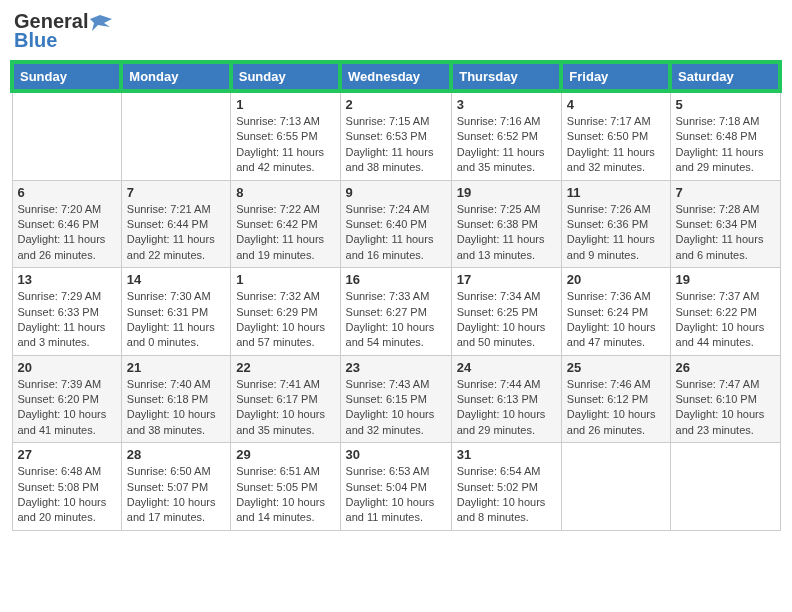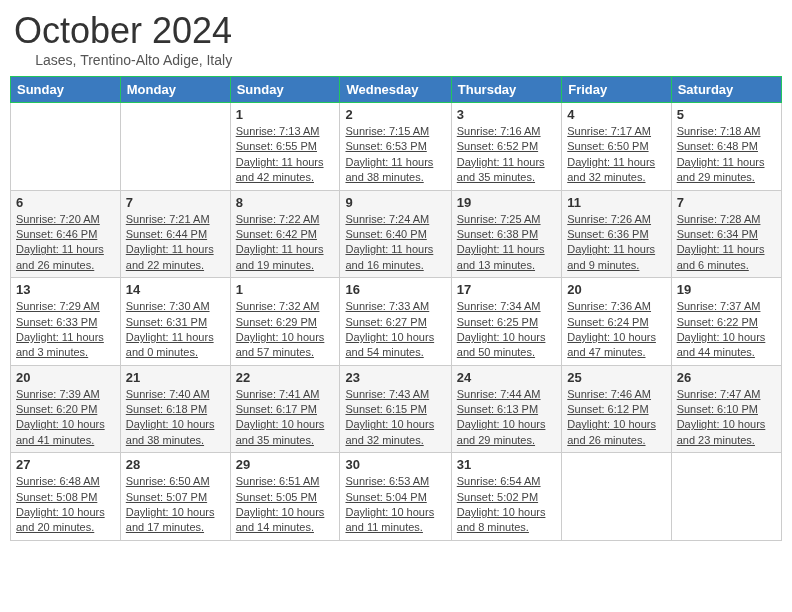--- a/index.html
+++ b/index.html
@@ -39,21 +39,21 @@
       border-collapse: collapse;
       border: 1px solid #ccc;
     }
     .calendar th {
       background-color: #3a7abf;
       color: #fff;
       text-align: left;
       padding: 5px 6px;
       font-size: 13px;
       font-weight: bold;
-      border: 1px solid #22c55e;
+      border: 4px solid #22c55e;
     }
     .calendar td {
       vertical-align: top;
       border: 1px solid #ccc;
       padding: 4px 5px;
       width: 113px;
       min-height: 80px;
       font-size: 11px;
       color: #333;
       background: #fff;
@@ -63,33 +63,37 @@
     }
     .day-number {
       font-size: 13px;
       font-weight: bold;
       display: block;
       margin-bottom: 2px;
     }
     .day-info {
       line-height: 1.4;
       color: #444;
-      text-decoration: underline;
     }
     .empty-cell {
       background: #fff !important;
     }
   </style>
 </head>
 <body>
 
 <div class="header">
-  <div class="title-area">
-    <div class="month-title">October 2024</div>
-    <div class="subtitle">Lases, Trentino-Alto Adige, Italy</div>
+  <div class="logo">
+    <div style="display:flex;align-items:center;">
+      <span style="font-size:20px;font-weight:bold;color:#333;">General</span>
+      <svg width="22" height="18" viewBox="0 0 22 18" style="margin-left:2px;">
+        <polygon points="10,2 22,6 14,10 20,14 8,12 2,18 4,10 0,6" fill="#3a7abf" opacity="0.85"></polygon>
+      </svg>
+    </div>
+    <span style="font-size:20px;font-weight:bold;color:#3a7abf;margin-top:-4px;">Blue</span>
   </div>
 </div>
 
 <table class="calendar">
   <thead>
     <tr>
     <th>Sunday</th>
         <th>Monday</th>
         <th>Sunday</th>
         <th>Wednesday</th>

